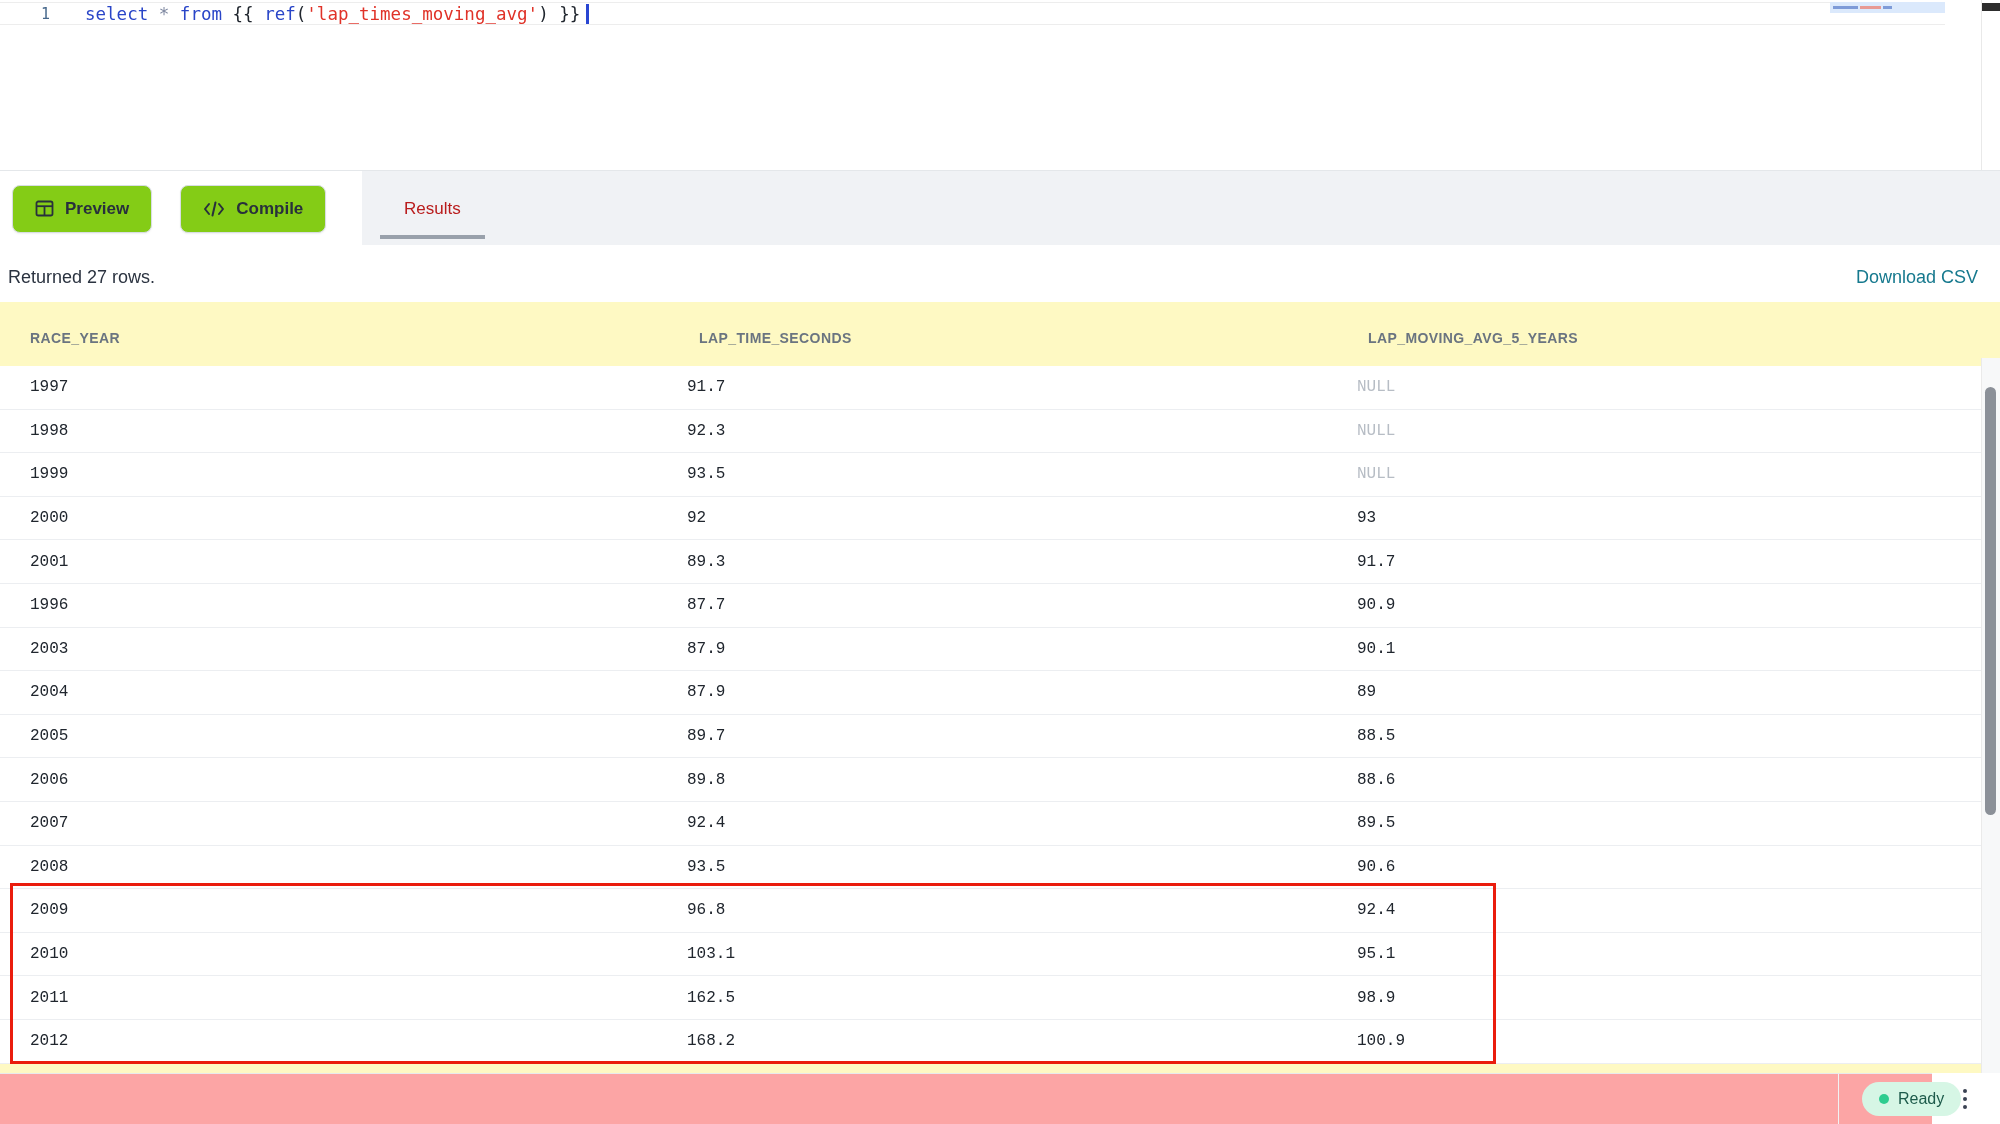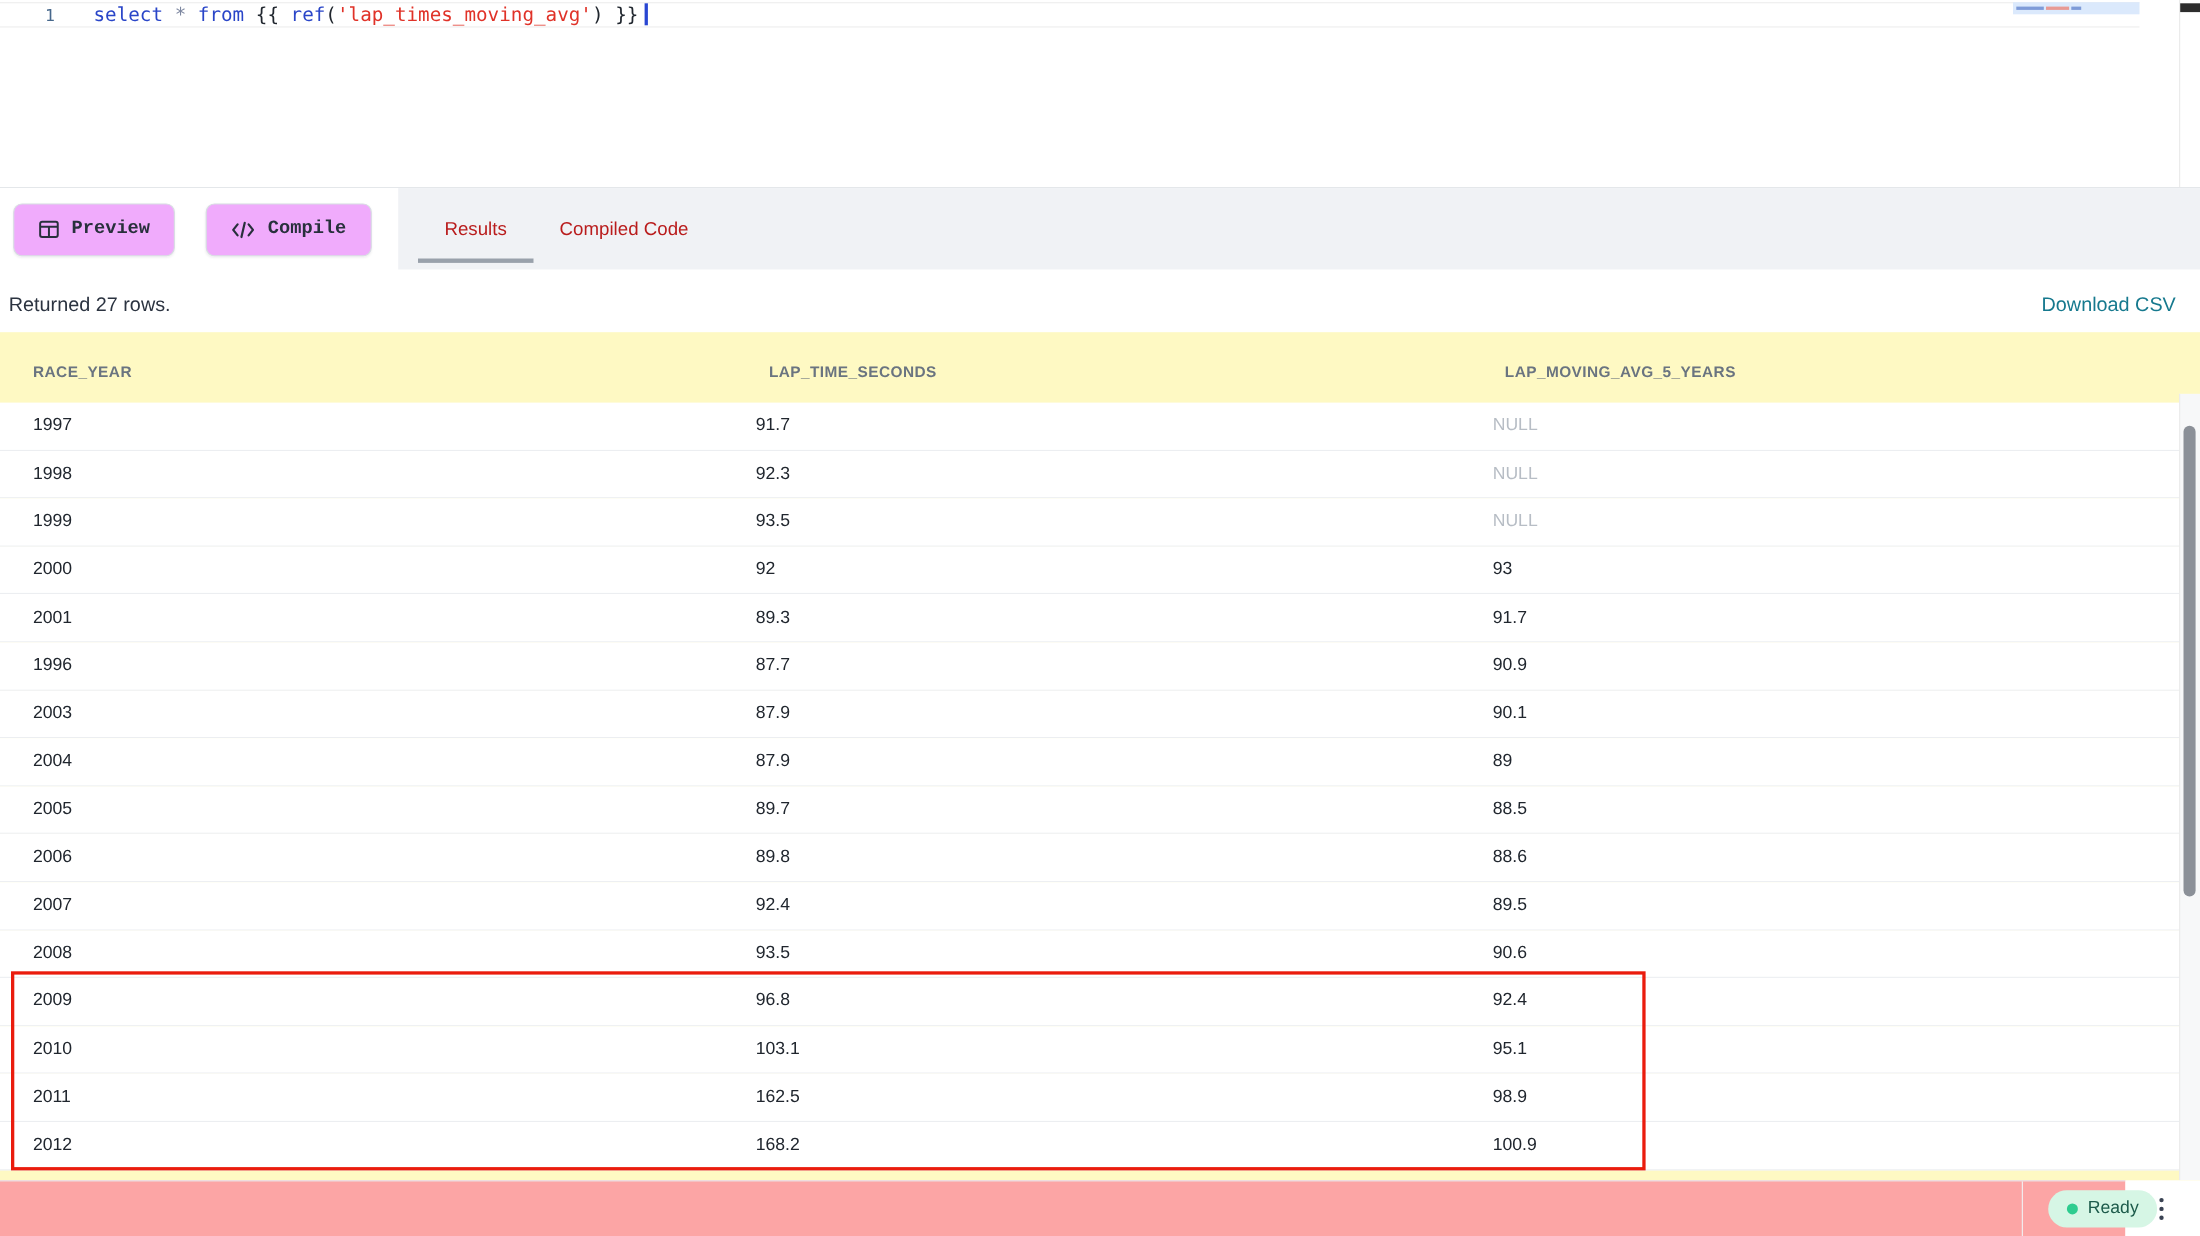--- a/index.html
+++ b/index.html
@@ -24,42 +24,42 @@
   .mm-b1{left:3px;width:25px;background:#7e9bd8;}
   .mm-b2{left:30px;width:21px;background:#e89a94;}
   .mm-b3{left:53px;width:9px;background:#7e9bd8;}
   .editor-sb{position:absolute;left:1981px;top:0;width:19px;height:170px;border-left:1px solid #e9e9e9;box-sizing:border-box;}
   .editor-sb-thumb{position:absolute;left:0;top:3px;width:18px;height:8px;background:#2d2d2d;}
 
   
   .toolbar{position:absolute;left:0;top:170px;width:2000px;height:75px;border-top:1px solid #e4e7ea;box-sizing:content-box;background:#fff;}
   .toolbar-left{position:absolute;left:0;top:0;width:362px;height:75px;background:#fff;
                 display:flex;align-items:center;gap:28px;padding-left:12px;box-sizing:border-box;}
-  .btn{display:inline-flex;align-items:center;gap:11px;height:48px;padding:0 22px;background:#f0abfc;
-       border:1px solid #d8dde3;border-radius:8px;font-family:Liberation Mono, monospace;font-size:17px;font-weight:600;color:#28303c;
+  .btn{display:inline-flex;align-items:center;gap:11px;height:48px;padding:0 22px;background:#84cc16;
+       border:1px solid #d8dde3;border-radius:8px;font-family:Liberation Sans, sans-serif;font-size:17px;font-weight:600;color:#28303c;
        box-shadow:0 1px 2px rgba(16,24,40,.06);cursor:pointer;}
   .btn svg{display:block;}
   .toolbar-tabs{position:absolute;left:362px;top:0;right:0;height:75px;background:#f0f2f5;
                 display:flex;align-items:center;padding-left:18px;box-sizing:border-box;}
   .tab{position:relative;height:75px;display:flex;align-items:center;padding:0 24px;font-size:17px;color:#b91c1c;cursor:pointer;}
   .tab.active::after{content:"";position:absolute;left:0;right:0;bottom:7px;height:4px;background:var(--c-tab-underline,#99a1ab);}
 
   
   .results-bar{position:absolute;left:0;top:245px;width:2000px;height:57px;background:#fff;}
   .summary{position:absolute;left:8px;top:calc(50% + 3px);transform:translateY(-50%);font-size:18px;color:#2b3340;}
   .download{position:absolute;right:22px;top:calc(50% + 3px);transform:translateY(-50%);
             font-size:18px;font-weight:500;color:var(--c-link,#16798e);cursor:pointer;}
 
   
   .grid{position:absolute;left:0;top:302px;width:2000px;height:771px;background:#fef9c3;overflow:hidden;}
   .hcell{position:absolute;top:22px;height:28px;line-height:28px;font-size:14px;font-weight:700;
          letter-spacing:.4px;color:#6a7480;}
   .h0{left:30px}.h1{left:699px}.h2{left:1368px}
   .rows{position:absolute;left:0;top:64px;right:0;}
-  .trow{position:relative;height:43.6px;border-bottom:1px solid #eceef1;box-sizing:border-box;background:#fff;}
+  .trow{position:relative;height:43.6px;border-bottom:1px solid #eceef1;box-sizing:border-box;background:#fff;font-family:Liberation Mono, monospace;}
   .cell{position:absolute;top:50%;transform:translateY(-50%);font-size:16px;color:#20262e;}
   .c0{left:30px}.c1{left:687px}.c2{left:1357px}
   .cell.null{color:#b7bdc5;}
   .redbox{position:absolute;left:10px;width:1486px;border:3px solid var(--c-highlight,#ea1c0d);
           box-sizing:border-box;pointer-events:none;}
   .vtrack{position:absolute;left:1981px;top:56px;width:19px;height:715px;background:#f7f8f9;
           border-left:1px solid #eaeaea;box-sizing:border-box;}
   .vthumb{position:absolute;left:3px;top:29px;width:11px;height:428px;border-radius:6px;background:#8b9098;cursor:pointer;}
 
   
@@ -112,21 +112,20 @@
             <polyline points="6,3 2,8 6,13"></polyline>
             <polyline points="16,3 20,8 16,13"></polyline>
             <line x1="12.5" y1="1.5" x2="9.5" y2="14.5"></line>
           </svg>
         </span>
         <span>Compile</span>
       </button>
     </div>
     <div class="toolbar-tabs">
         <div class="tab active">Results</div>
-        <div class="tab">Compiled Code</div>
       </div>
   </div>
 
   <div class="results-bar">
     <span class="summary">Returned 27 rows.</span>
     <span class="download">Download CSV</span>
   </div>
 
   <div class="grid">
     <div>

